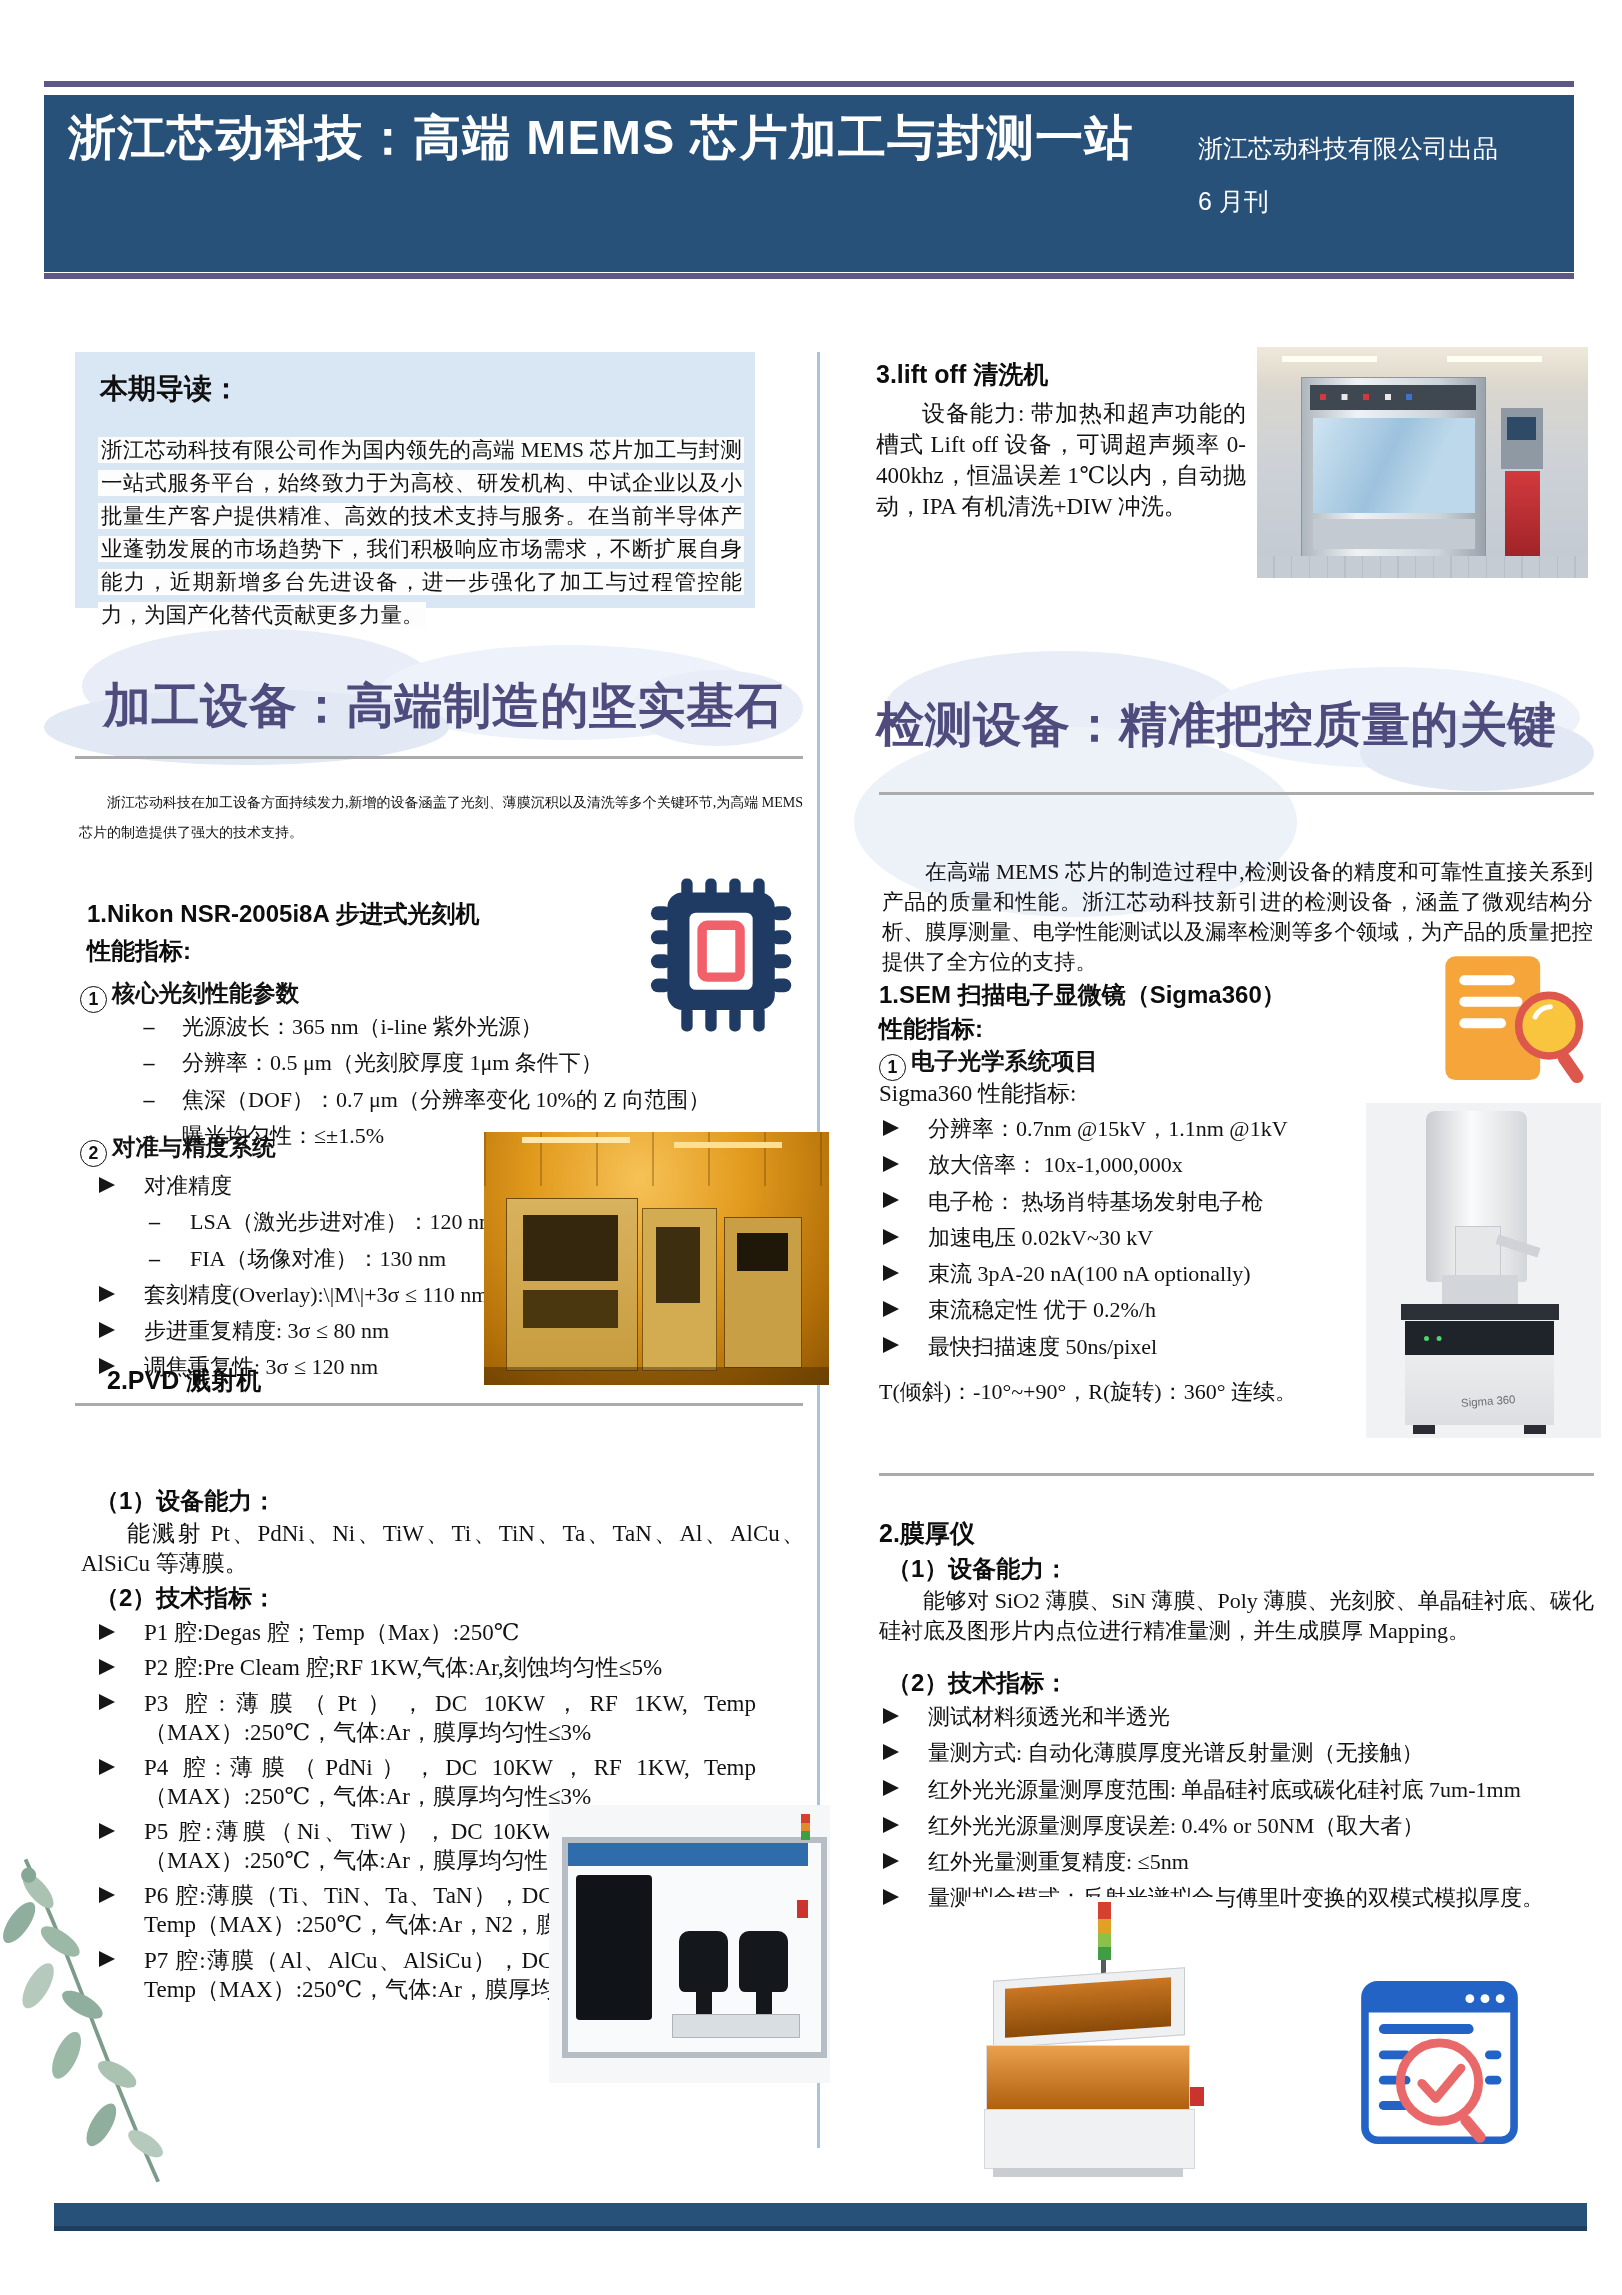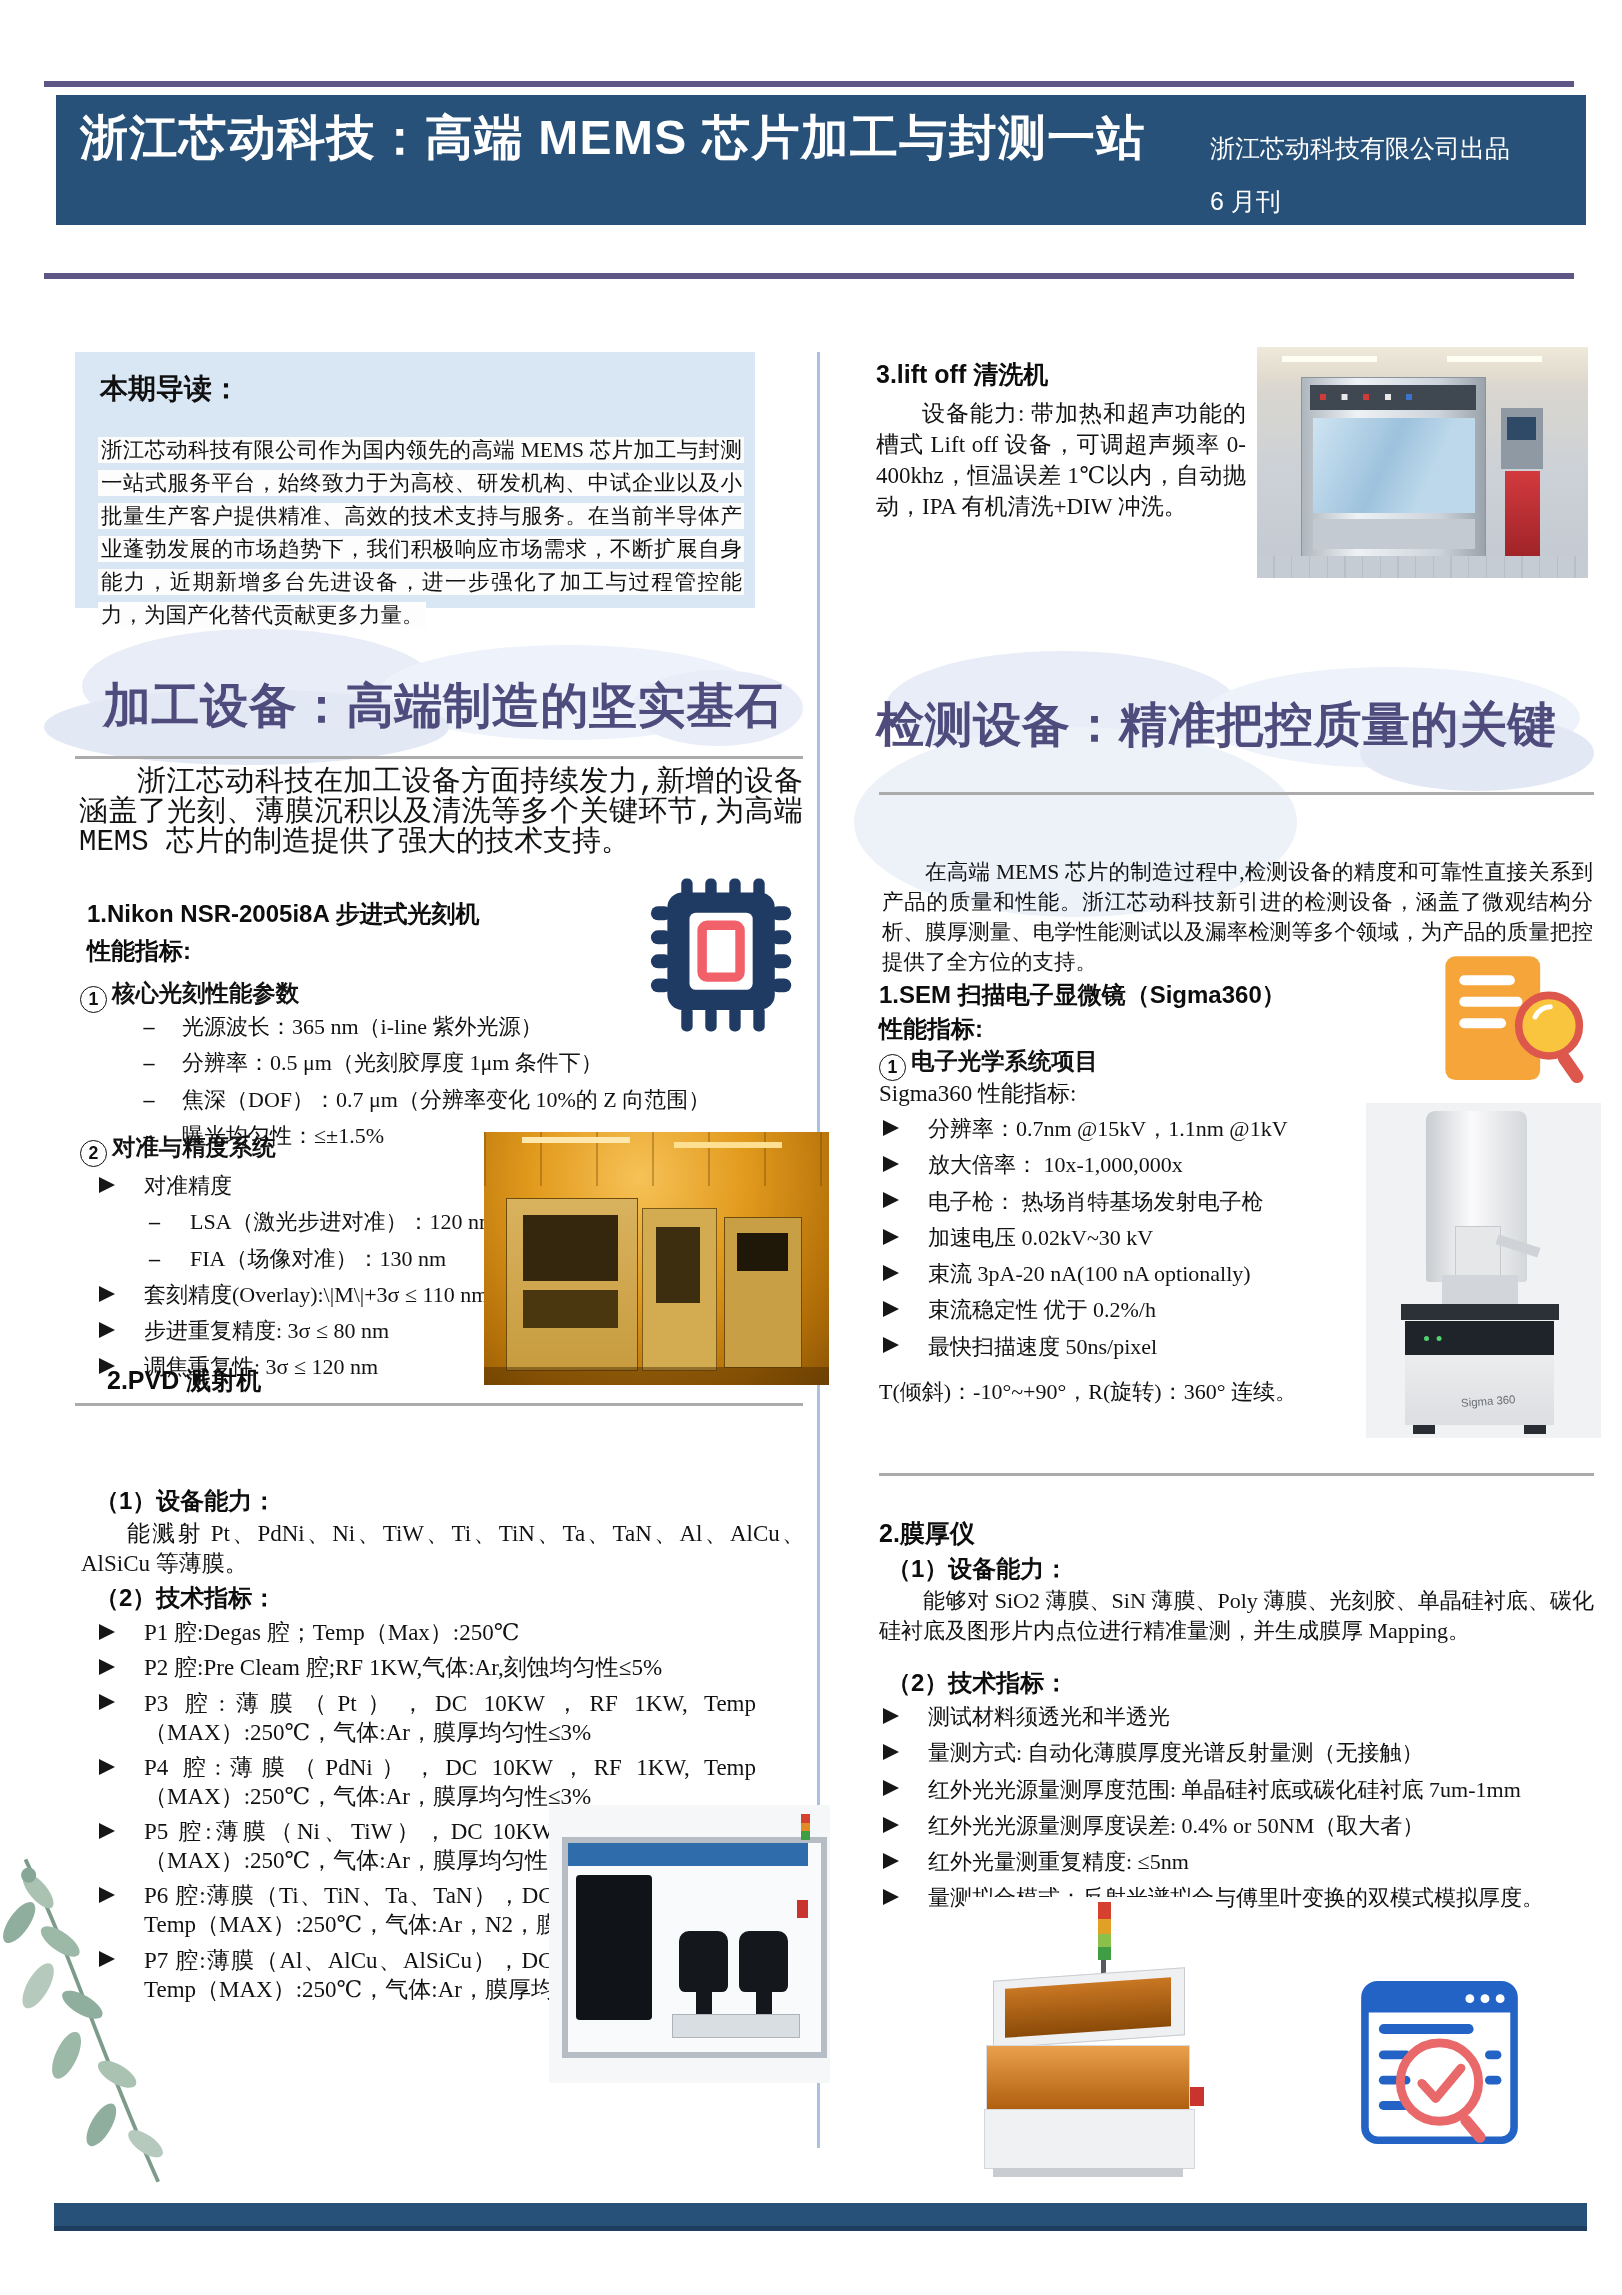--- a/index.html
+++ b/index.html
@@ -46,21 +46,21 @@
   .photo *{position:absolute;}
   
   .footerbar{background:#275179;border-bottom:5px solid #1d3e5e;}
 </style>
 </head>
 <body>
 
 <div id="page">
 
   <div class="abs rule" style="left:44px;top:81px;width:1530px;height:6.3px;"></div>
-  <div class="abs mastbox" style="left:56px;top:95px;width:1530px;height:130px;">
+  <div class="abs mastbox" style="left:44px;top:95px;width:1530px;height:177px;">
     <div class="abs mh-title sans nowrap" style="left:24px;top:11.4px;">浙江芯动科技：高端 MEMS 芯片加工与封测一站</div>
     <div class="abs mh-side sans nowrap" style="left:1154px;top:37px;">浙江芯动科技有限公司出品</div>
     <div class="abs mh-side sans nowrap" style="left:1154px;top:90px;">6 月刊</div>
   </div>
   <div class="abs rule" style="left:44px;top:273px;width:1530px;height:6.3px;"></div>
 
   <div class="abs" style="left:817px;top:352px;width:2.5px;height:1796px;background:#a9c3de;"></div>
 
   <div class="abs introbox" style="left:75px;top:352px;width:680px;height:256px;">
     <div class="abs intro-head sans" style="left:25px;top:17.7px;">本期导读：</div>
@@ -83,21 +83,21 @@
     <div style="left:248px;top:124px;width:35px;height:89px;background:linear-gradient(180deg,#d23a3e,#9e2327);"></div>
     <div style="left:0;top:209px;width:100%;height:23px;background:repeating-linear-gradient(90deg,#c6ccd3 0 16.4px,#b9bfc7 16.4px 17.7px);"></div>
   </div>
 
   <div class="abs cloud" style="left:82px;top:629px;width:354px;height:114px;"></div>
   <div class="abs cloud" style="left:379px;top:645px;width:379px;height:95px;background:#eef2fa;"></div>
   <div class="abs cloud" style="left:44px;top:689px;width:405px;height:76px;background:#e2e9f4;"></div>
   <div class="abs cloud" style="left:632px;top:670px;width:171px;height:76px;"></div>
   <div class="abs sec-title sans nowrap" style="left:103px;top:674px;">加工设备：高端制造的坚实基石</div>
   <div class="abs grayrule" style="left:75px;top:756px;width:728px;height:3.2px;"></div>
-  <div class="abs para indent" style="left:79px;top:768px;width:724px;font-size:29px;line-height:30px;font-family:Liberation Mono, monospace;">浙江芯动科技在加工设备方面持续发力,新增的设备涵盖了光刻、薄膜沉积以及清洗等多个关键环节,为高端 MEMS 芯片的制造提供了强大的技术支持。</div>
+  <div class="abs para indent" style="left:79px;top:788px;width:724px;font-size:14px;line-height:30px;">浙江芯动科技在加工设备方面持续发力,新增的设备涵盖了光刻、薄膜沉积以及清洗等多个关键环节,为高端 MEMS 芯片的制造提供了强大的技术支持。</div>
 
   <div class="abs h3 nowrap sans" style="left:87px;top:898px;">1.Nikon NSR-2005i8A 步进式光刻机</div>
   <div class="abs h3 nowrap sans" style="left:87px;top:935px;">性能指标:</div>
 
   <div class="abs" style="left:623px;top:876px;width:193px;height:158px;">
     <svg width="193" height="158" viewBox="0 0 305 250">
       <g fill="#1f3a63">
         <rect x="92" y="4" width="18" height="30" rx="8"></rect>
           <rect x="130" y="4" width="18" height="30" rx="8"></rect>
           <rect x="168" y="4" width="18" height="30" rx="8"></rect>

